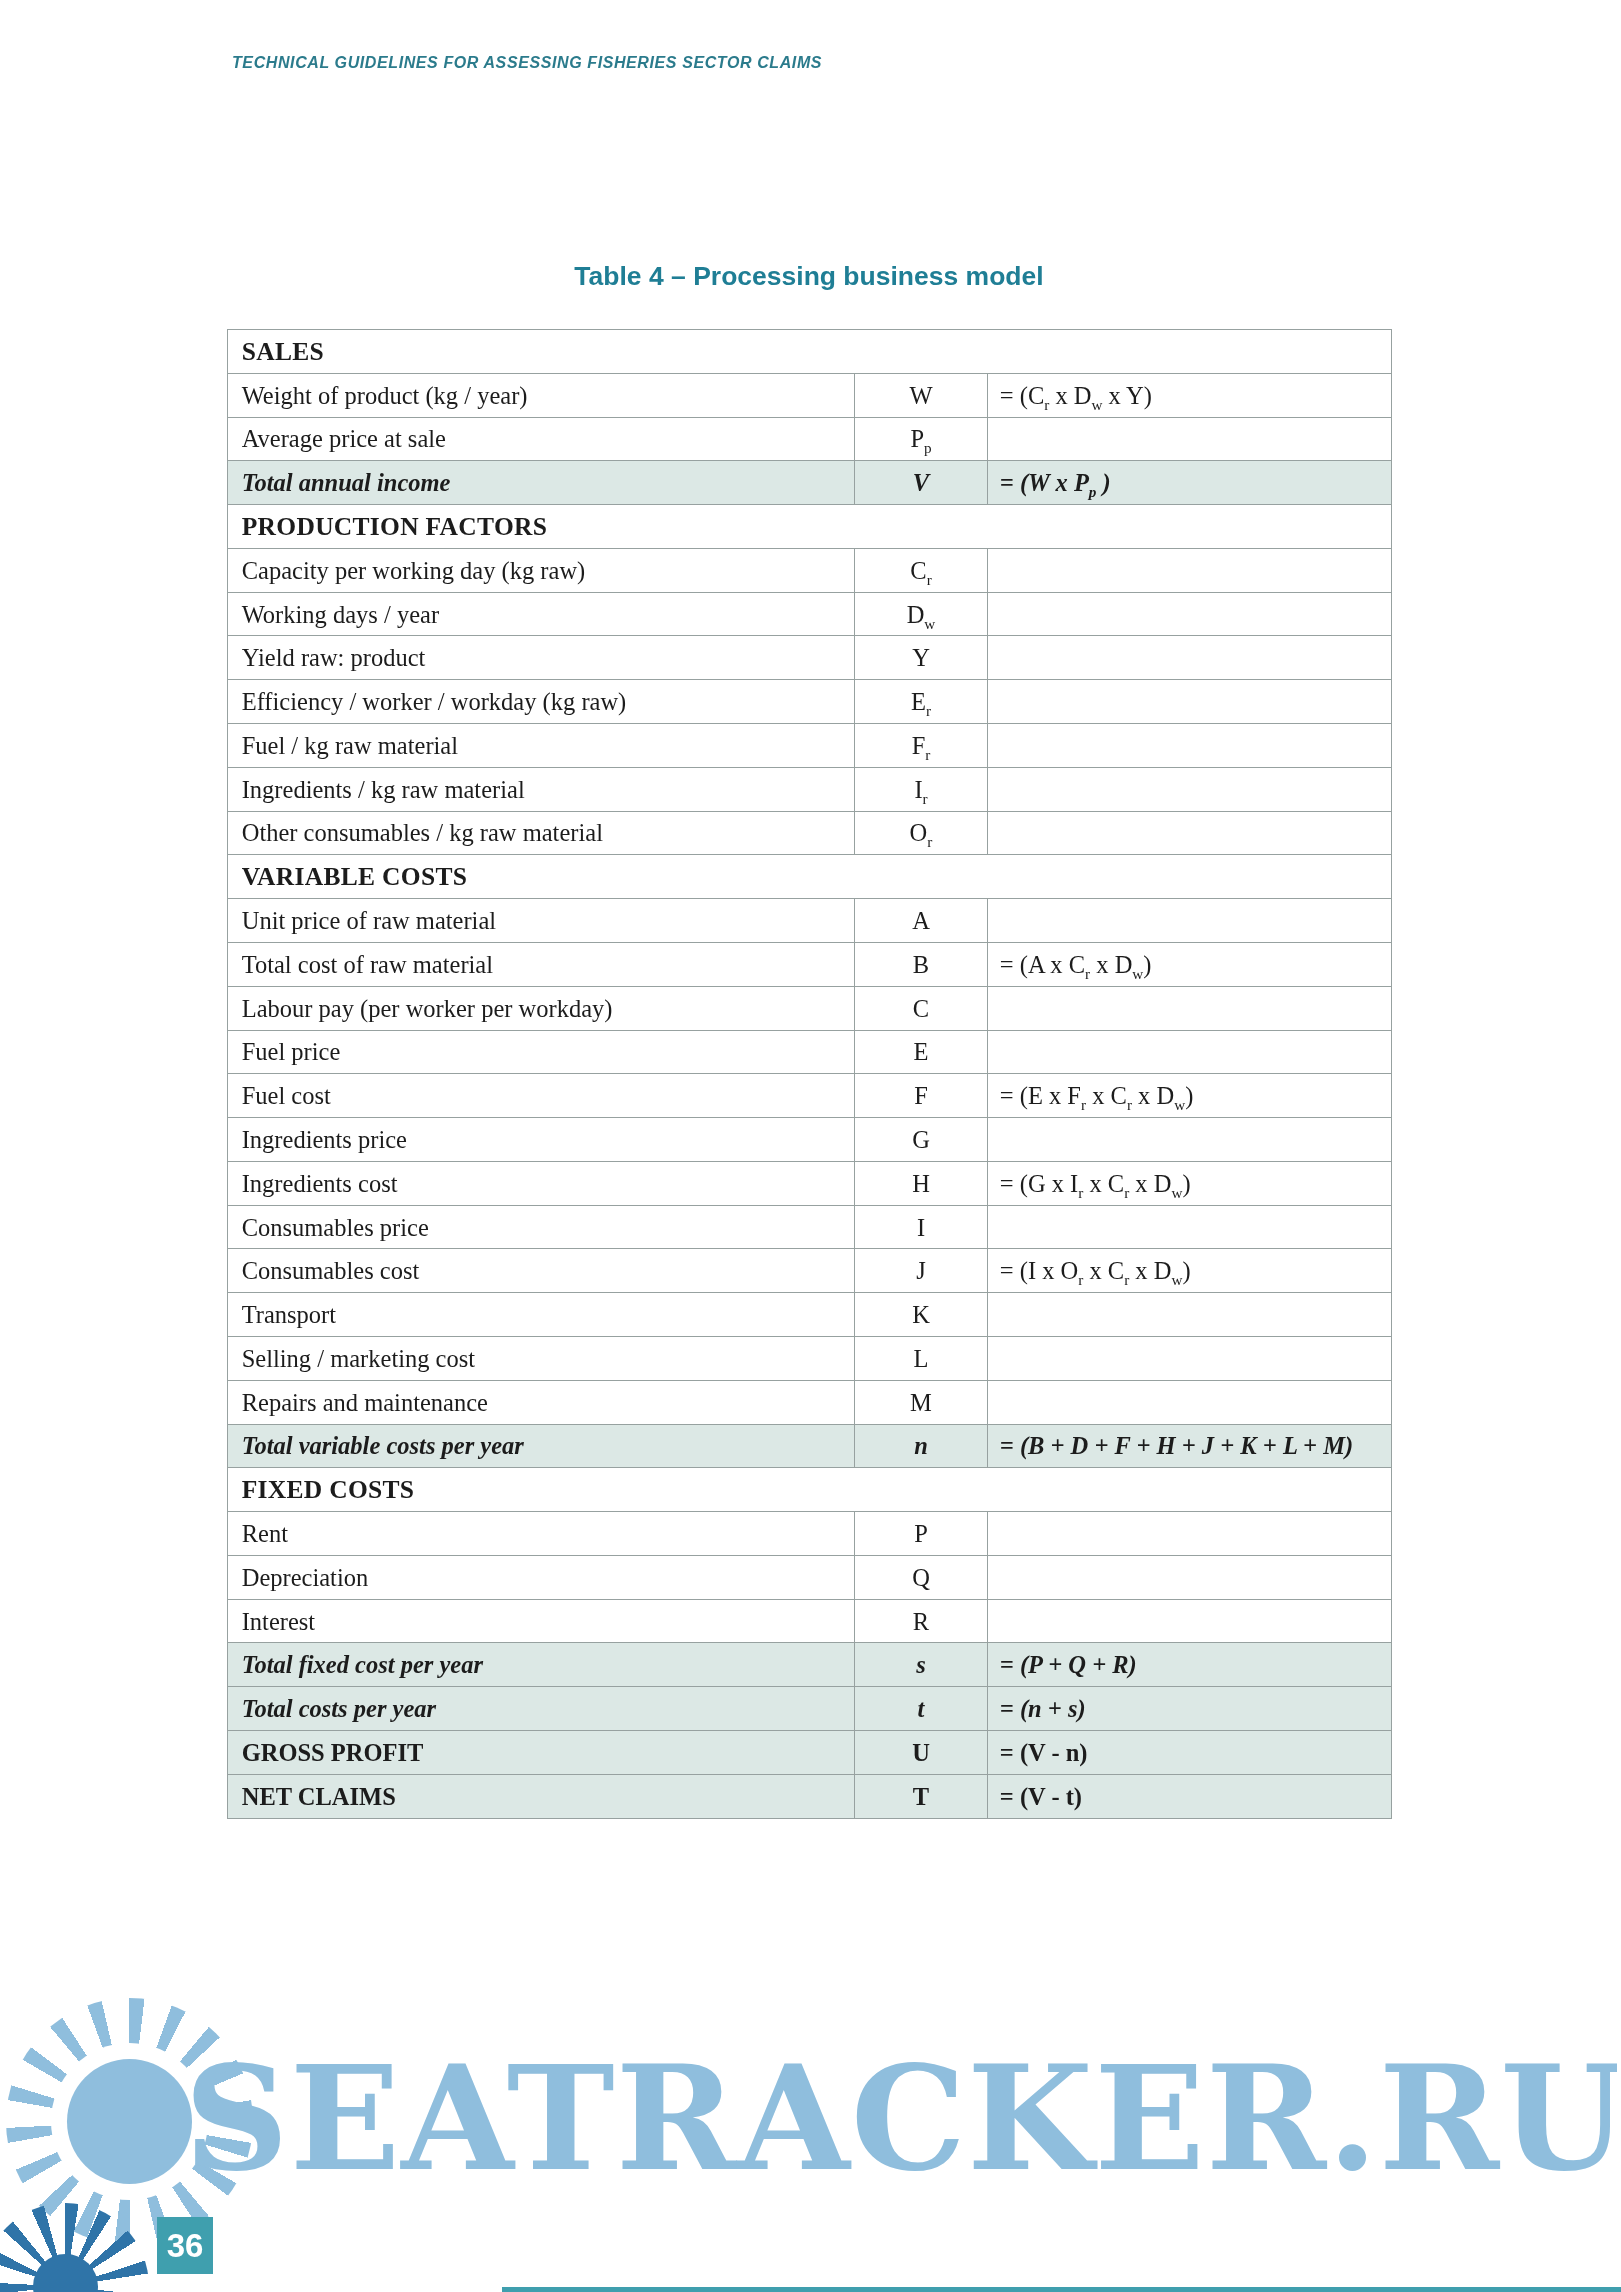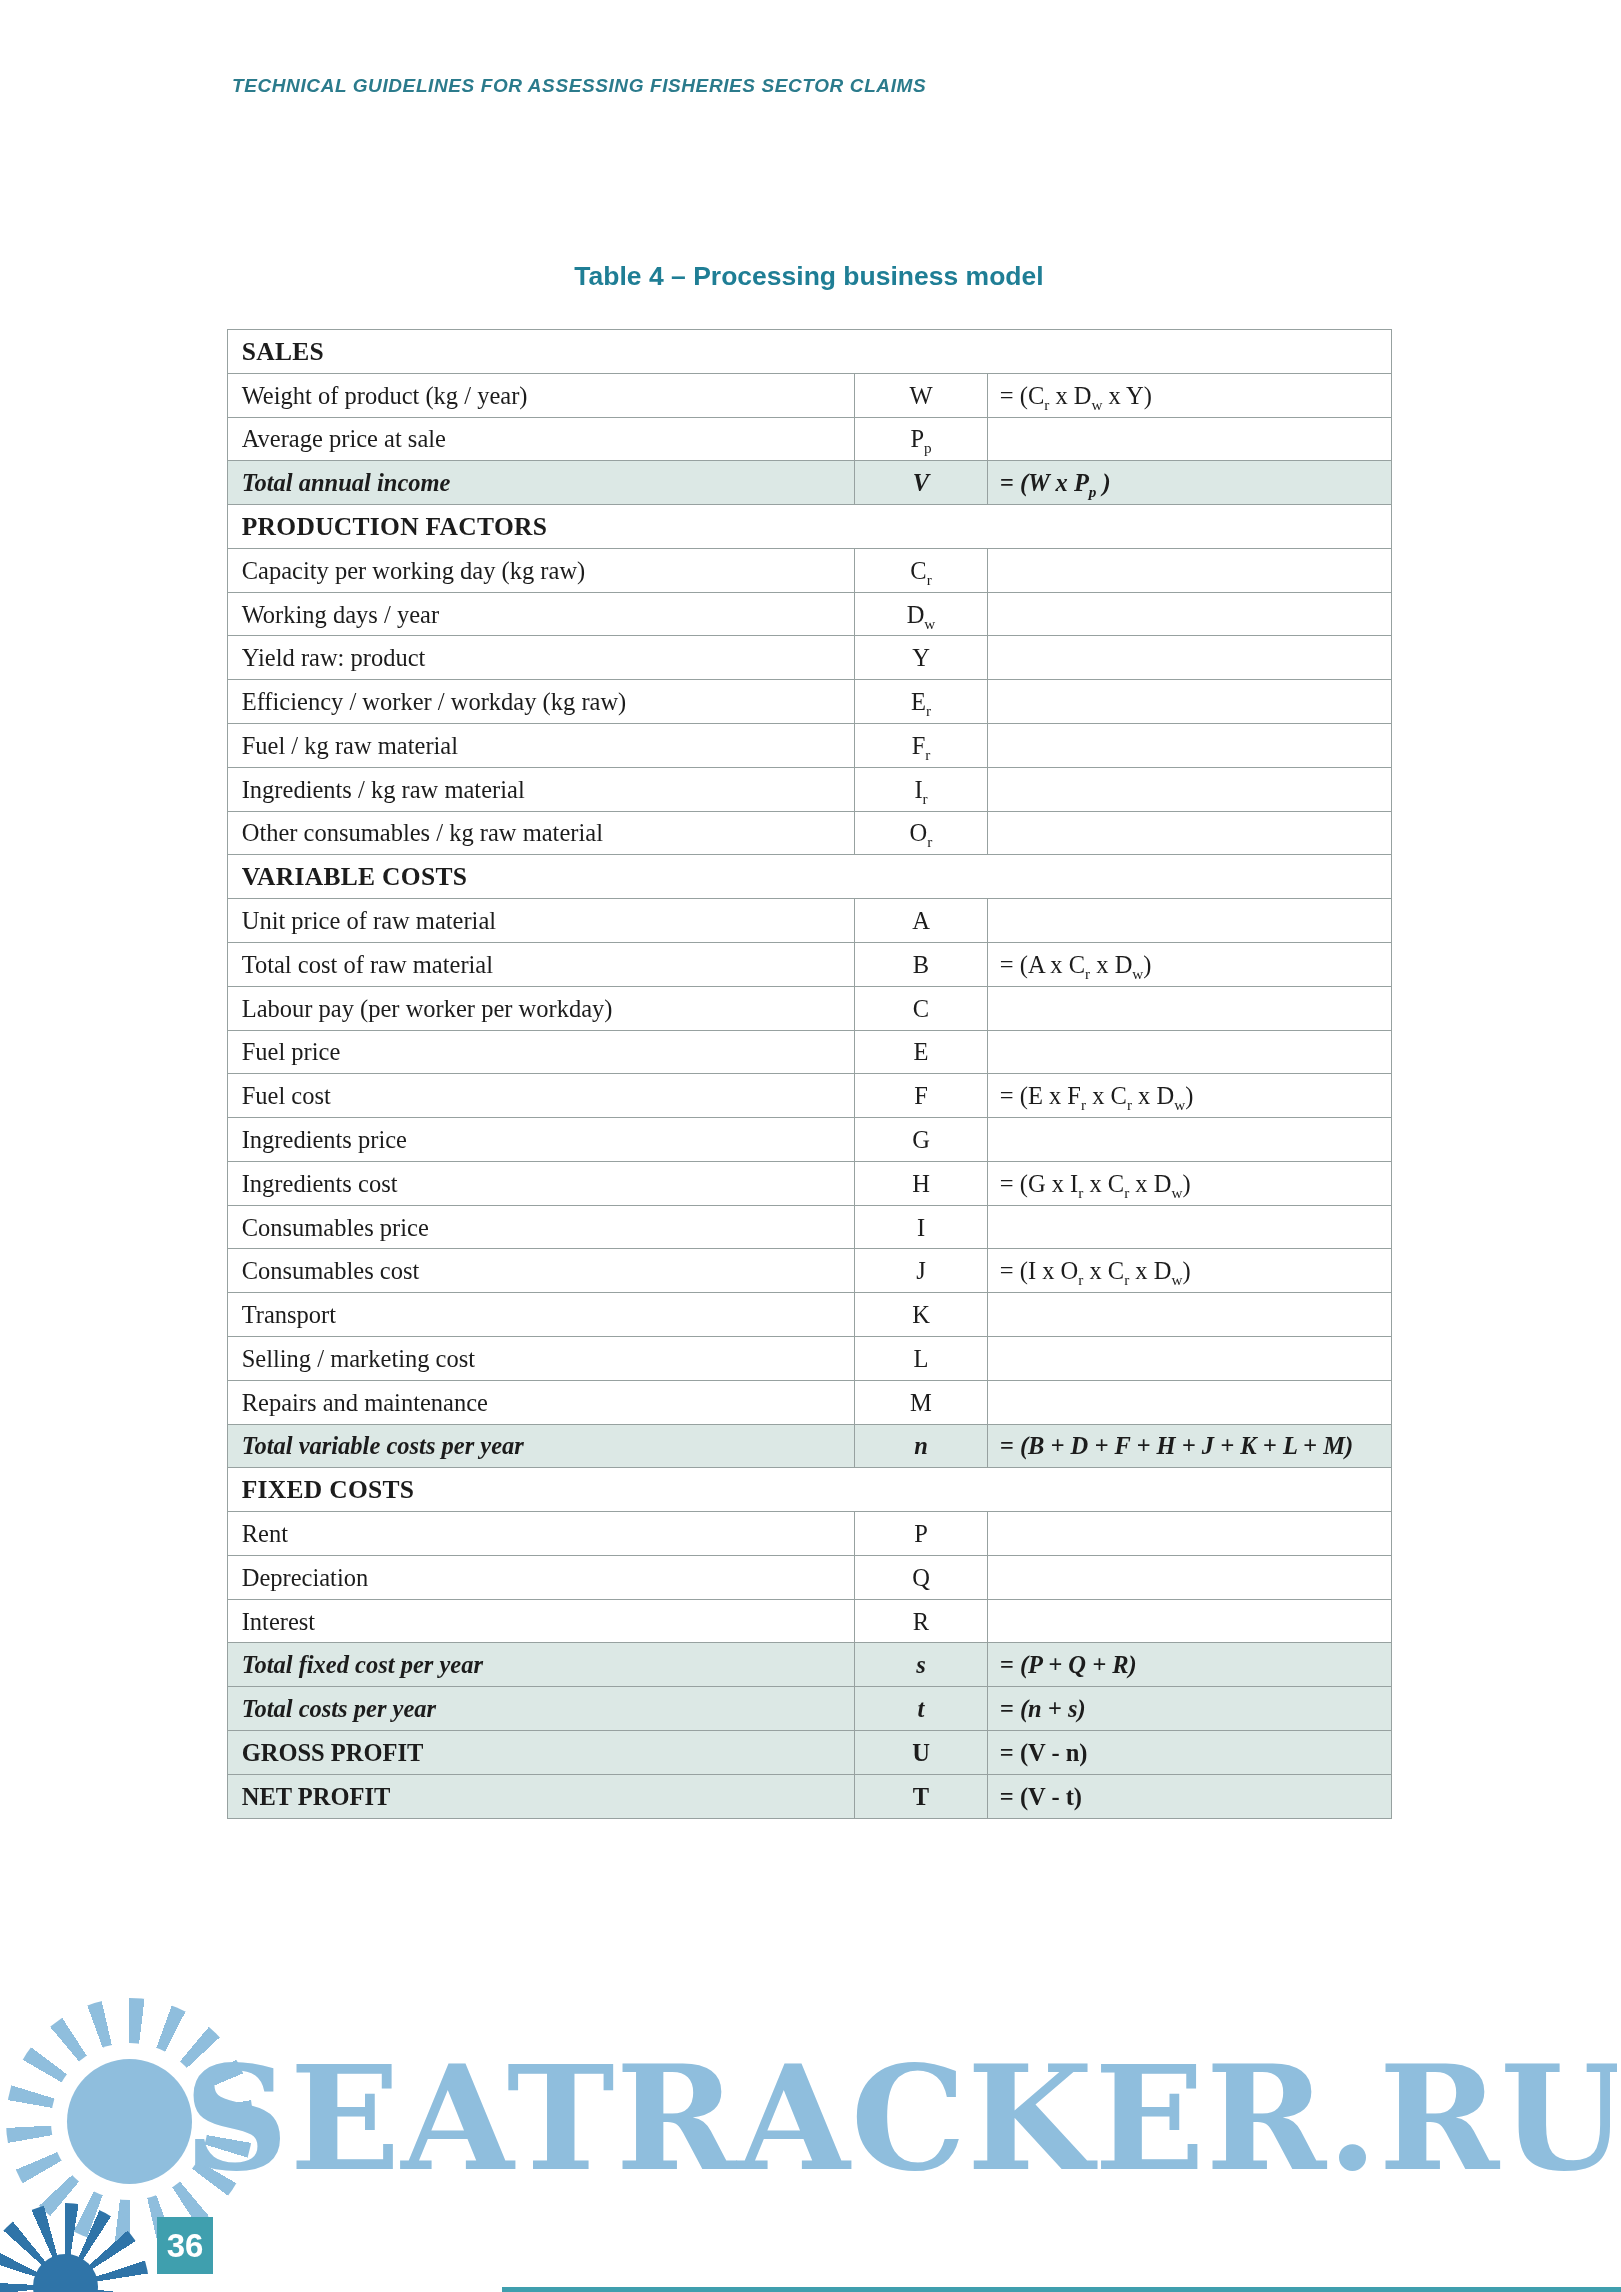--- a/index.html
+++ b/index.html
@@ -16,24 +16,24 @@
   body{margin:0;background:#e9e9e9;}
   .page{
     position:relative;
     width:1621px;height:2293px;
     background:#ffffff;
     overflow:hidden;
     font-family:"Liberation Serif",serif;
     color:var(--text);
   }
   .running-header{
-    position:absolute;left:232px;top:75px;
+    position:absolute;left:232px;top:54px;
     font-family:"Liberation Sans",sans-serif;
     font-weight:bold;font-style:italic;
-    font-size:19px;letter-spacing:0.6px;
+    font-size:16px;letter-spacing:0.6px;
     color:var(--header);
   }
   .table-title{
     position:absolute;left:227px;top:261px;width:1164px;
     text-align:center;
     font-family:"Liberation Sans",sans-serif;
     font-weight:bold;font-size:26.5px;
     color:var(--accent);
   }
   table.model-table{
@@ -287,21 +287,21 @@
     <td class="formula-cell">= (n + s)</td>
   </tr>
 
   <tr class="data-row profit">
     <td class="label-cell">GROSS PROFIT</td>
     <td class="symbol-cell">U</td>
     <td class="formula-cell">= (V - n)</td>
   </tr>
 
   <tr class="data-row profit">
-    <td class="label-cell">NET PROFIT</td>
+    <td class="label-cell">NET CLAIMS</td>
     <td class="symbol-cell">T</td>
     <td class="formula-cell">= (V - t)</td>
   </tr>
 </tbody>
   </table>
 
   <div class="sun"></div>
   <div class="starburst"></div>
   <div class="watermark">SEATRACKER.RU</div>
   <div class="page-number">36</div>

